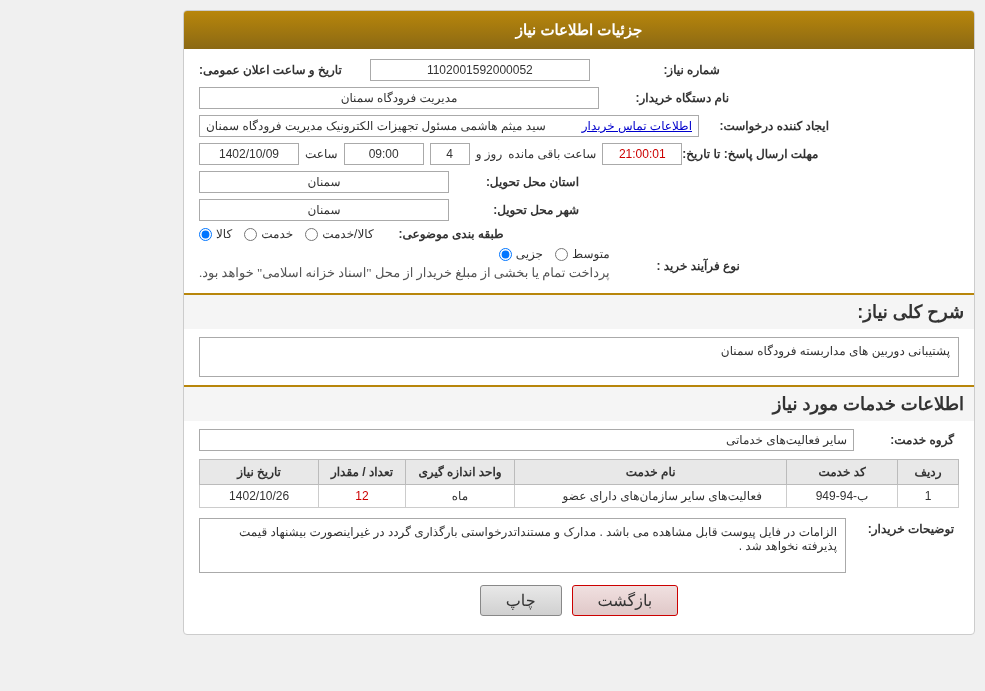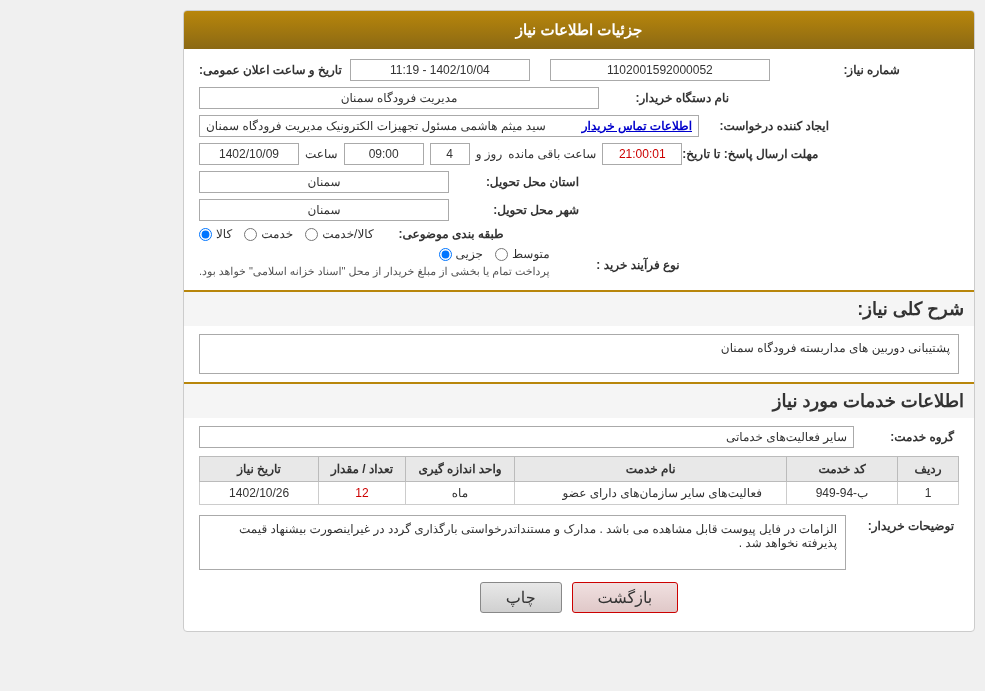--- a/index.html
+++ b/index.html
@@ -63,23 +63,24 @@
       gap: 12px;
       justify-content: flex-end;
     }
     .radio-item {
       display: flex;
       align-items: center;
       gap: 4px;
     }
     .purchase-note {
       color: #555;
-      font-size: 11px;
+      font-size: 13px;
       text-align: right;
       padding: 4px 0;
+      font-family: Liberation Serif, serif;
     }
     .section-title {
       background: #f5f5f5;
       border-top: 2px solid #b8860b;
       padding: 6px 10px;
       font-weight: bold;
       font-size: 18px;
       color: #333;
       margin: 8px -15px;
       text-align: right;
@@ -163,21 +164,20 @@
     }
     .btn-back {
       background: linear-gradient(to bottom, #f0e0e0, #e0c8c8);
       color: #333;
       border-color: #c00;
     }
     .link-blue {
       color: #0000cc;
       text-decoration: underline;
       cursor: pointer;
-      font-weight: bold;
     }
     .red-text {
       color: #cc0000;
     }
     .buyer-notes-label {
       font-weight: bold;
       min-width: 100px;
       text-align: right;
       margin-right: 5px;
       align-self: flex-start;
@@ -215,21 +215,20 @@
     <div class="header-bar">
       <span>جزئیات اطلاعات نیاز</span>
     </div>
 
     <div class="content-area">
 
       <div class="info-row">
         <span class="label-cell">شماره نیاز:</span>
         <div class="value-box" style="min-width:220px;">1102001592000052</div>
         <span style="width:20px;"></span>
-        <div class="value-box" style="min-width:180px;">1402/10/04 - 11:19</div>
         <span class="label-cell" style="min-width:auto;margin-right:8px;">تاریخ و ساعت اعلان عمومی:</span>
       </div>
 
       <div class="info-row">
         <span class="label-cell">نام دستگاه خریدار:</span>
         <div class="value-box value-box-wide">مدیریت فرودگاه سمنان</div>
       </div>
 
       <div class="info-row">
         <span class="label-cell">ایجاد کننده درخواست:</span>

